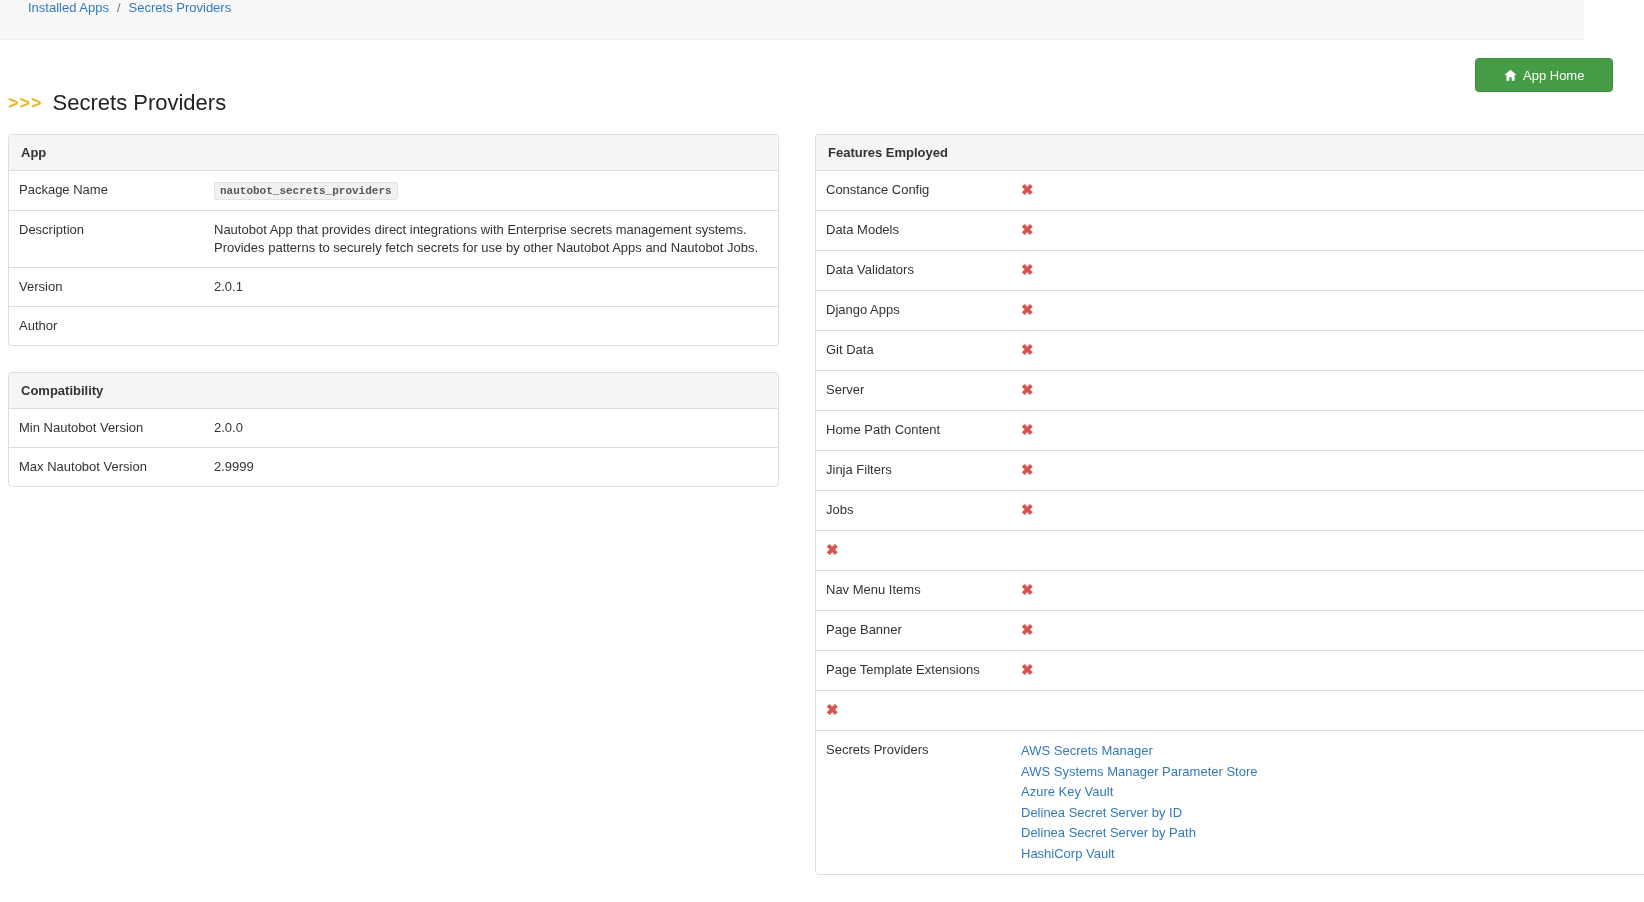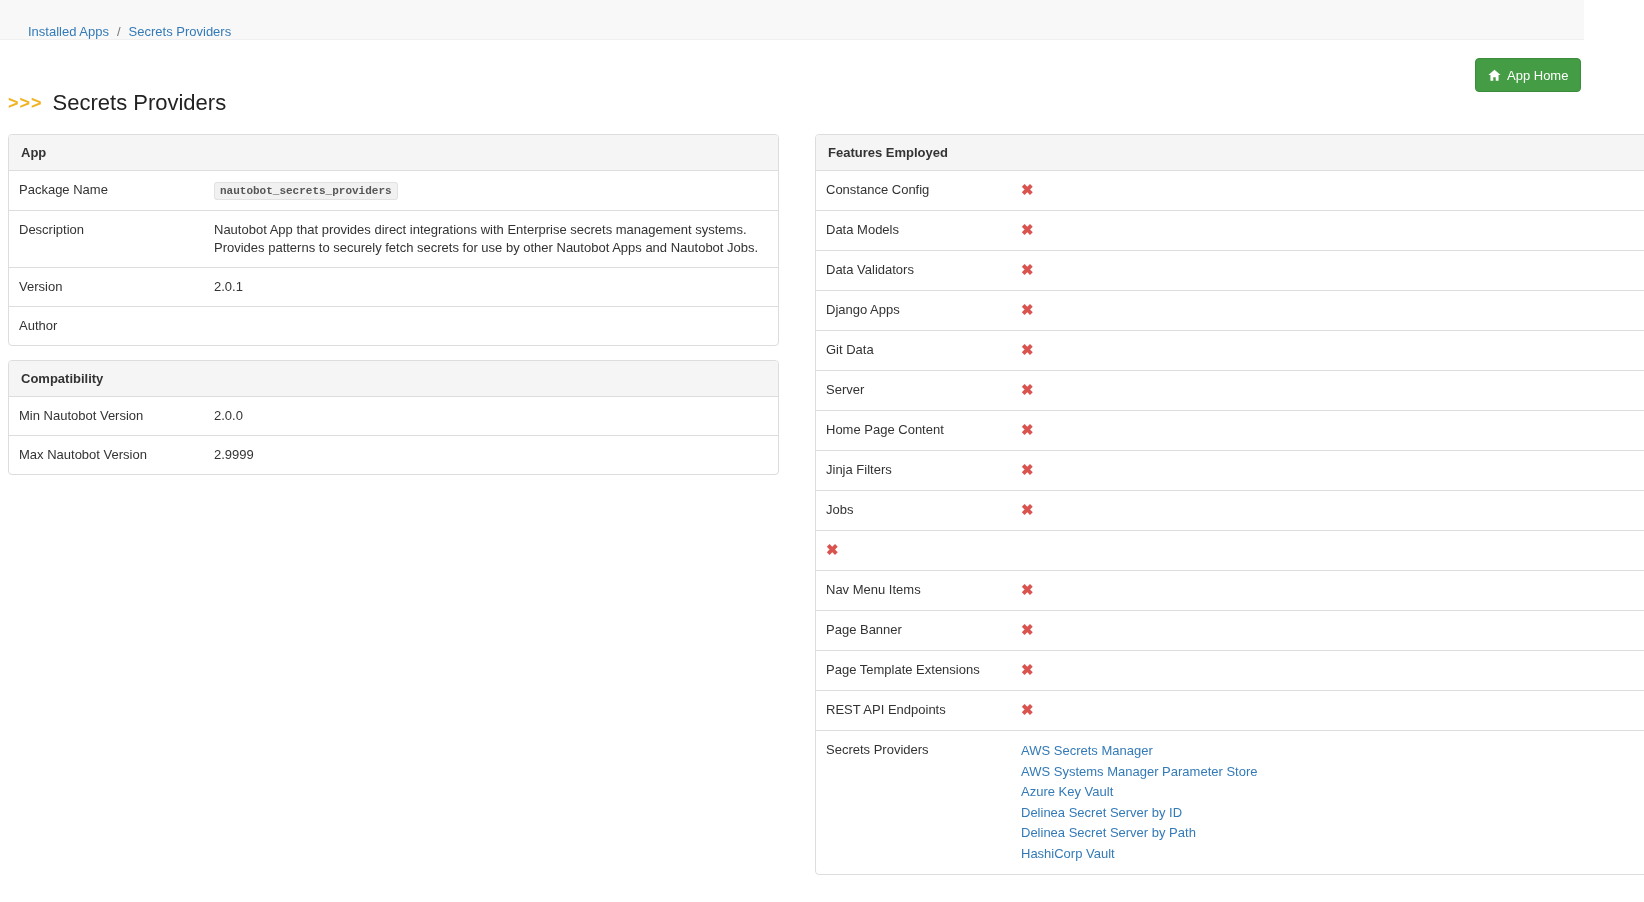--- a/index.html
+++ b/index.html
@@ -12,36 +12,36 @@
     color: #333333;
   }
   a { text-decoration: none; color: #337ab7; cursor: pointer; }
 
   
   .breadcrumb-bar {
     position: absolute; top: 0; left: 0;
     width: 1584px; height: 40px;
     background: #f8f8f8;
     border-bottom: 1px solid #f0f0f0;
-    display: flex; align-items: flex-end;
+    display: flex; align-items: flex-start;
     padding-left: 28px;
   }
   .breadcrumb-sep { color: #777; margin: 0 8px; }
 
   
   .app-home-btn {
     position: absolute; top: 58px; left: 1475px;
     height: 34px;
     background: #449d44;
     color: #ffffff;
     border: 1px solid #3d8b3d;
     border-radius: 4px;
     font-family: "Liberation Sans", sans-serif;
     font-size: 13px;
-    padding: 0 12px;
+    padding: 0 28px;
     display: flex; align-items: center; gap: 6px;
     cursor: pointer;
     white-space: nowrap;
   }
   .home-ico { display: inline-flex; align-items: center; }
 
   
   .page-title {
     position: absolute; top: 90px; left: 8px;
     font-size: 22px; font-weight: 500; color: #222;
@@ -56,21 +56,21 @@
 
   
   .left-col { position: absolute; top: 134px; left: 8px; width: 771px; }
   .right-col { position: absolute; top: 134px; left: 815px; width: 1000px; }
 
   
   .panel {
     border: 1px solid #dddddd;
     border-radius: 4px;
     background: #ffffff;
-    margin-bottom: 14px;
+    margin-bottom: 26px;
   }
   .panel-header {
     background: #f5f5f5;
     border-bottom: 1px solid #dddddd;
     border-radius: 3px 3px 0 0;
     padding: 10px 12px;
     font-weight: bold;
     font-size: 13px;
     color: #333;
   }
@@ -184,21 +184,21 @@
       </div>
       <div class="prow">
         <div class="plabel">Git Data</div>
         <div class="pvalue"><span class="xicon">✖</span></div>
       </div>
       <div class="prow">
         <div class="plabel">Server</div>
         <div class="pvalue"><span class="xicon">✖</span></div>
       </div>
       <div class="prow">
-        <div class="plabel">Home Page Content</div>
+        <div class="plabel">Home Path Content</div>
         <div class="pvalue"><span class="xicon">✖</span></div>
       </div>
       <div class="prow">
         <div class="plabel">Jinja Filters</div>
         <div class="pvalue"><span class="xicon">✖</span></div>
       </div>
       <div class="prow">
         <div class="plabel">Jobs</div>
         <div class="pvalue"><span class="xicon">✖</span></div>
       </div>
@@ -211,21 +211,20 @@
       </div>
       <div class="prow">
         <div class="plabel">Page Banner</div>
         <div class="pvalue"><span class="xicon">✖</span></div>
       </div>
       <div class="prow">
         <div class="plabel">Page Template Extensions</div>
         <div class="pvalue"><span class="xicon">✖</span></div>
       </div>
       <div class="prow">
-        <div class="plabel">REST API Endpoints</div>
         <div class="pvalue"><span class="xicon">✖</span></div>
       </div>
       <div class="prow">
         <div class="plabel">Secrets Providers</div>
         <div class="pvalue links">
           <a>AWS Secrets Manager</a>
           <a>AWS Systems Manager Parameter Store</a>
           <a>Azure Key Vault</a>
           <a>Delinea Secret Server by ID</a>
           <a>Delinea Secret Server by Path</a>

